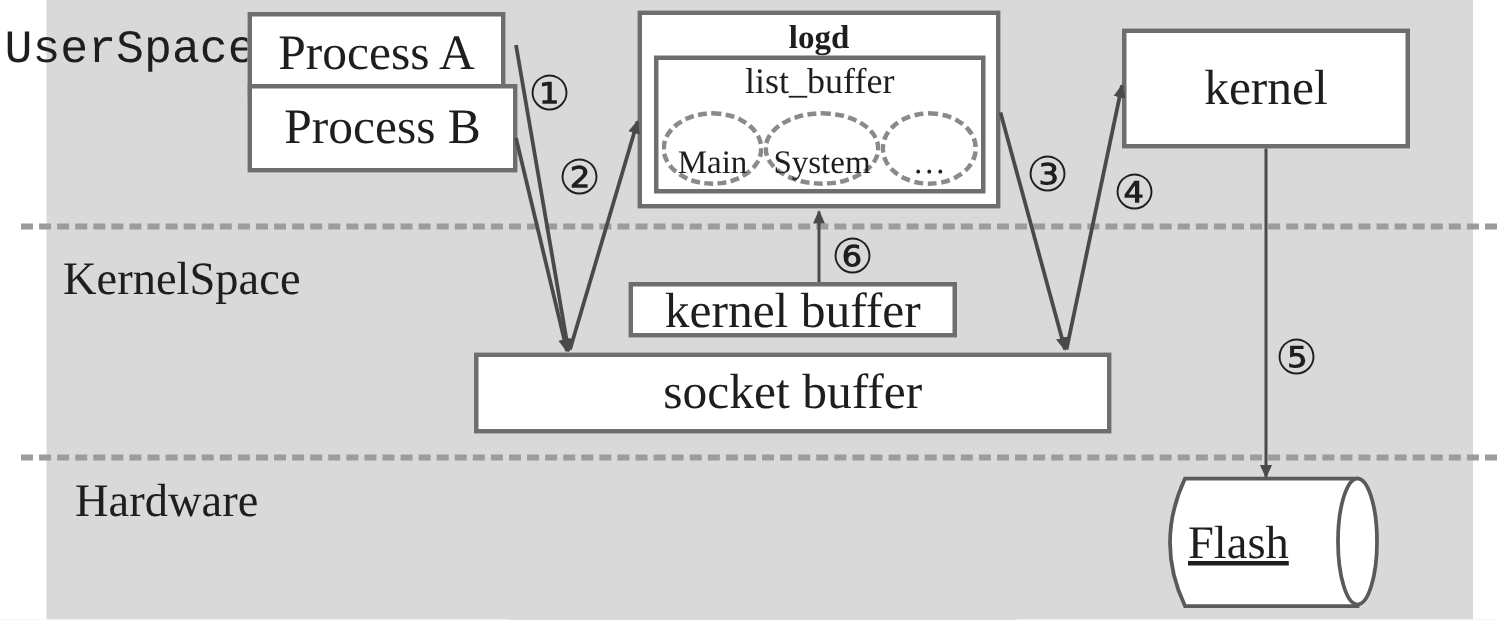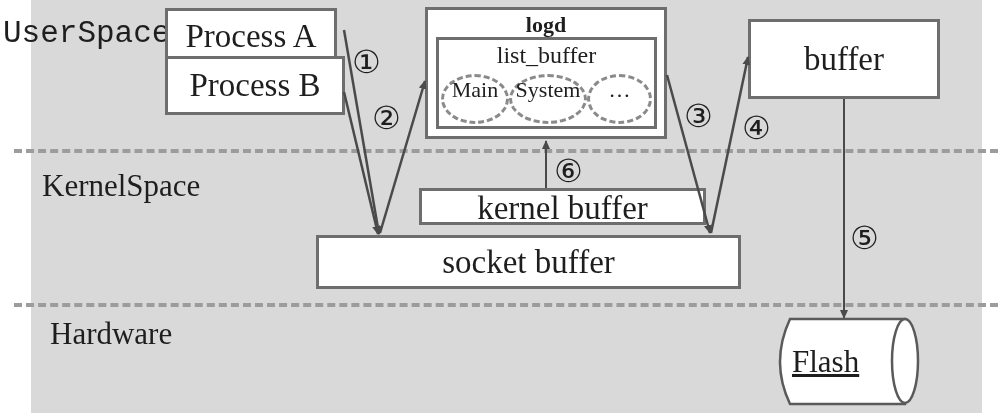--- a/index.html
+++ b/index.html
@@ -6,21 +6,21 @@
   body { width:998px; height:413px; position:relative; overflow:hidden;
          font-family:"Liberation Serif", "DejaVu Serif", serif; color:#1e1e1e; }
   .bg { position:absolute; left:31px; top:0; width:951px; height:413px; background:#d9d9d9; }
   .dash { position:absolute; left:14px; width:984px; height:0; border-top:4px dashed #9c9c9c; }
   .zone-label { position:absolute; font-size:31px; white-space:nowrap; }
   .box { position:absolute; background:#ffffff; border:3px solid #6e6e6e; box-sizing:border-box;
          display:flex; align-items:center; justify-content:center; white-space:nowrap; }
   .big { font-size:33px; }
   .num { position:absolute; font-size:32px; font-family:"DejaVu Sans", sans-serif; line-height:1; }
   .oval { position:absolute; border:3px dashed #8a8a8a; border-radius:50%; box-sizing:border-box;
-          display:flex; align-items:flex-start; justify-content:center; font-size:22px; background:#fff; }
+          display:flex; align-items:flex-end; justify-content:center; font-size:22px; background:#fff; }
   svg.arrows { position:absolute; left:0; top:0; }
 </style>
 </head>
 <body>
 
 <div class="bg"></div>
 
 <div class="dash" style="top:149px;"></div>
 <div class="dash" style="top:303px;"></div>
 
@@ -45,24 +45,24 @@
   <span>Main</span>
 </div>
 <div class="oval" style="left:509px; top:74px; width:78px; height:50px;">
   <span>System</span>
 </div>
 <div class="oval" style="left:587px; top:74px; width:65px; height:50px;">
   <span>…</span>
 </div>
 
 <div class="box big" style="left:748px; top:19px; width:192px; height:80px;">
-  <span>buffer</span>
+  <span>kernel</span>
 </div>
 
-<div class="box big" style="left:419px; top:188px; width:287px; height:37px;">
+<div class="box big" style="left:419px; top:188px; width:219px; height:37px;">
   <span style="margin-top:4px;">kernel buffer</span>
 </div>
 <div class="box big" style="left:316px; top:235px; width:425px; height:54px;">
   <span>socket buffer</span>
 </div>
 
 <svg class="arrows" width="998" height="413">
   <defs>
     <marker id="ah" markerWidth="10" markerHeight="10" refX="8" refY="5" orient="auto" markerUnits="userSpaceOnUse">
       <path d="M0,1 L9,5 L0,9 Z" fill="#4a4a4a"></path>

